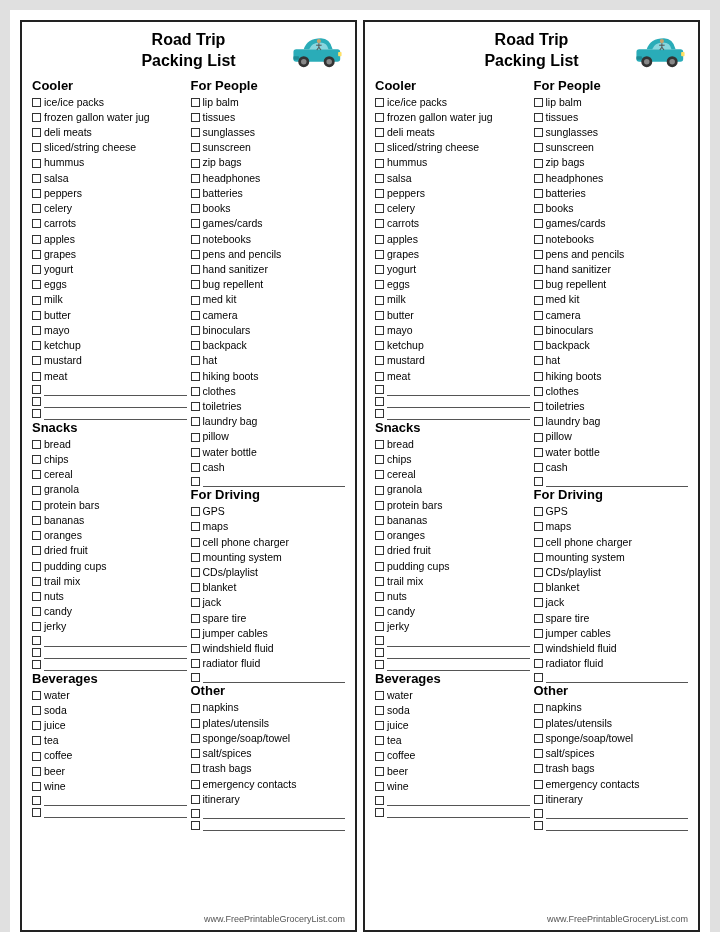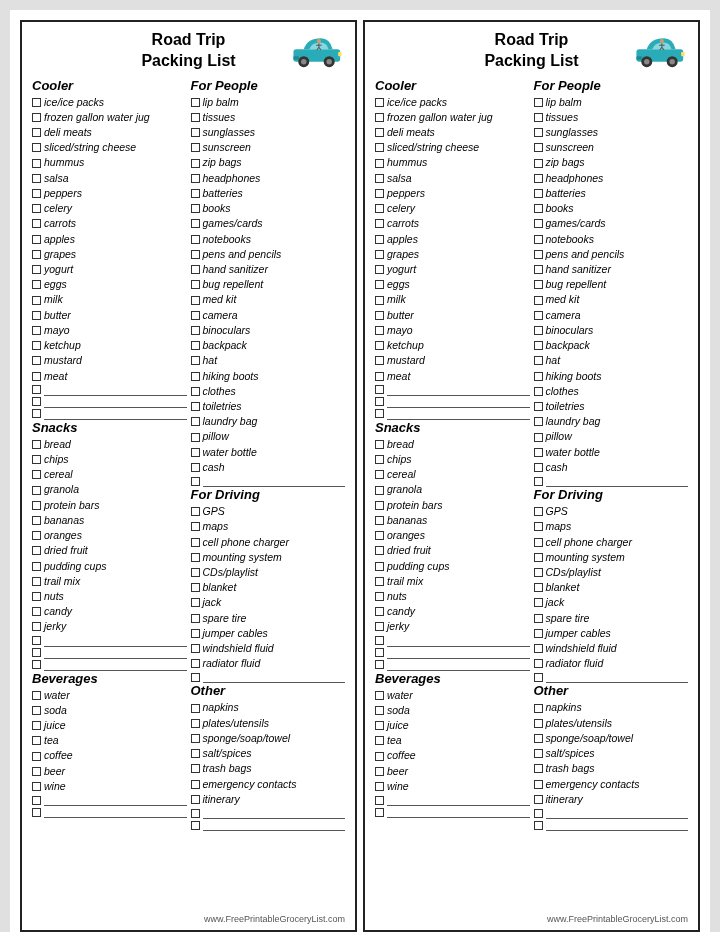--- a/index.html
+++ b/index.html
@@ -40,21 +40,20 @@
     .car-icon {
       position: absolute;
       right: 0;
       top: 0;
       font-size: 28px;
     }
     .columns {
       display: flex;
       gap: 4px;
       flex: 1;
-      font-style: italic;
     }
     .col {
       flex: 1;
     }
     .section-title {
       font-size: 13px;
       font-weight: bold;
       margin-top: 8px;
       margin-bottom: 2px;
     }

